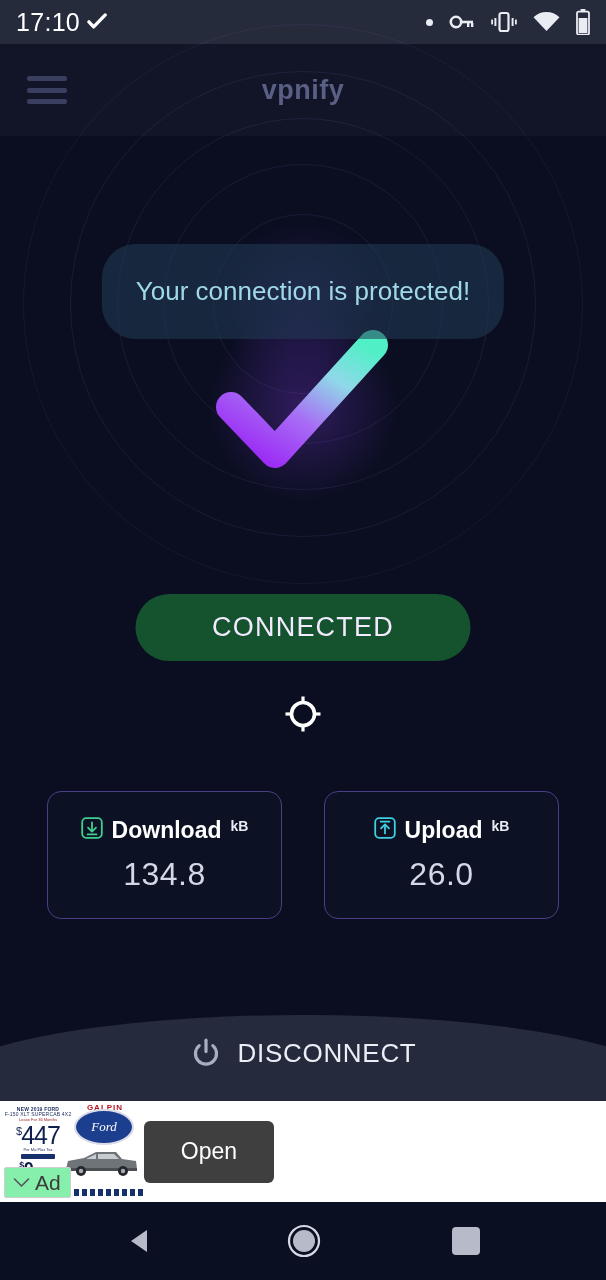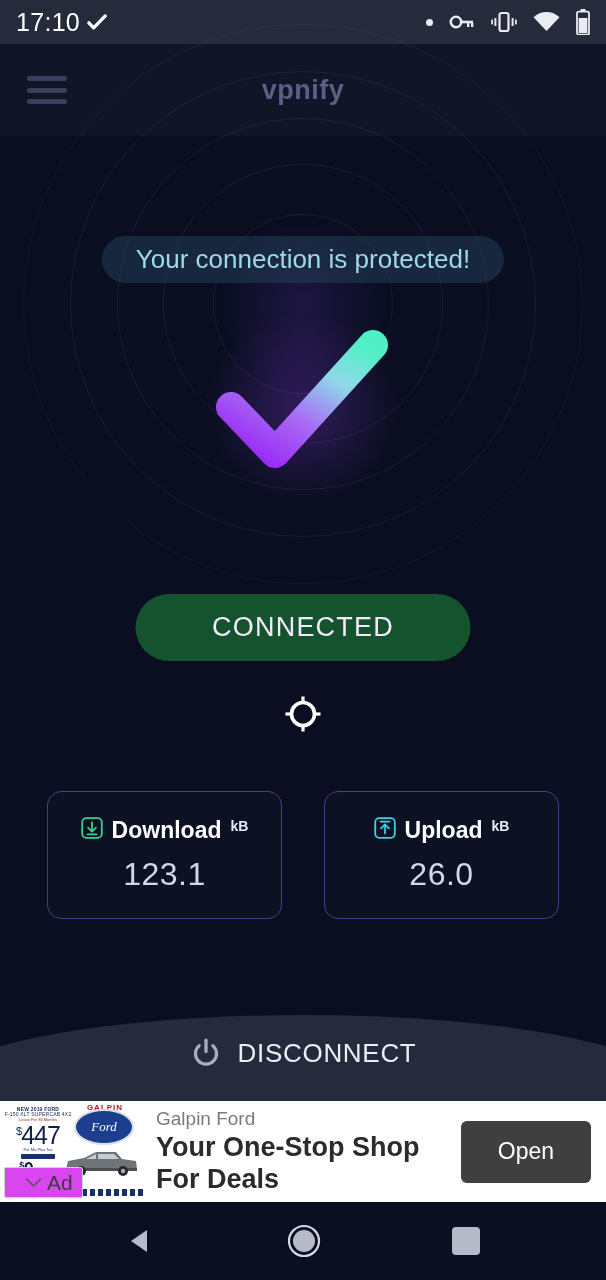--- a/index.html
+++ b/index.html
@@ -11,21 +11,21 @@
   }
   .phone { position:relative; width:606px; height:1280px; background:#0a0e20; overflow:hidden; }
 
   
   .statusbar {
     position:absolute; top:0; left:0; width:606px; height:44px;
     background:#262b3c;
     display:flex; align-items:center; justify-content:space-between;
     padding:0 16px;
   }
-  .sb-left { display:flex; align-items:center; gap:4px; }
+  .sb-left { display:flex; align-items:flex-start; gap:4px; }
   .sb-clock { color:#ffffff; font-size:25px; letter-spacing:.3px; }
   .sb-right { display:flex; align-items:center; gap:16px; }
   .sb-dot { width:7px; height:7px; border-radius:50%; background:#e9ecf2; }
 
   
   .appbar {
     position:absolute; top:44px; left:0; width:606px; height:92px;
     background:#121527;
     display:flex; align-items:center;
   }
@@ -43,24 +43,24 @@
            width:500px; height:500px; }
   .ring { position:absolute; left:50%; top:50%; transform:translate(-50%,-50%);
           border-radius:50%; border:1px solid rgba(128,110,210,.13); }
   .r1 { width:180px; height:180px; background:radial-gradient(circle, rgba(120,60,220,.18) 0%, rgba(120,60,220,0) 70%); }
   .r2 { width:280px; height:280px; }
   .r3 { width:372px; height:372px; }
   .r4 { width:466px; height:466px; }
   .r5 { width:560px; height:560px; border-color:rgba(128,110,210,.09); }
 
   .protected-pill {
-    position:absolute; left:50%; top:100px; transform:translateX(-50%);
+    position:absolute; left:50%; top:108px; transform:translateX(-50%);
     background:rgba(34,60,86,.55);
     border-radius:34px;
-    padding:8px 34px;
+    padding:32px 34px;
     color:#9fd8e8; font-size:26px; white-space:nowrap;
   }
 
   .checkwrap { position:absolute; left:50%; top:268px; transform:translate(-50%,-50%);
                width:200px; height:170px; }
   .checkwrap svg { position:absolute; left:0; top:0; }
   .check-glow { position:absolute; left:50%; top:52%; transform:translate(-50%,-50%);
      width:200px; height:200px; border-radius:50%;
      background:radial-gradient(circle, rgba(140,60,240,.30) 0%, rgba(140,60,240,0) 68%); }
 
@@ -129,22 +129,22 @@
       display:flex; align-items:center; justify-content:center; }
   .ad-thumb .oval span { color:#ffffff; font-size:13px; font-style:italic; font-family:"Liberation Serif", serif; }
   .ad-thumb .galpin { position:absolute; left:78px; top:2px; width:54px; text-align:center;
       font-size:8px; font-weight:bold; color:#b31220; letter-spacing:1px; }
   .ad-thumb .truck { position:absolute; left:62px; top:46px; width:78px; height:30px; }
   .ad-thumb .stripe { position:absolute; left:18px; bottom:6px; width:126px; height:7px;
       background:repeating-linear-gradient(90deg,#16306e 0 5px,#ffffff 5px 8px); }
   .ad-thumb .redsq { position:absolute; left:60px; bottom:13px; width:6px; height:6px; background:#c01a1a; }
 
   .ad-label {
-    position:absolute; left:4px; bottom:4px; height:31px; padding:0 9px 0 20px;
-    border:1px solid #cfcfcf; background:#d946ef; border-radius:2px;
+    position:absolute; left:4px; bottom:4px; height:31px; padding:0 9px 0 8px;
+    border:1px solid #cfcfcf; background:#86efac; border-radius:2px;
     display:flex; align-items:center; gap:5px; cursor:pointer;
   }
   .ad-label .txt { font-size:21px; color:#3c3c3c; }
   .ad-body { flex:1; padding-left:12px; }
   .ad-advertiser { color:#7b7b7b; font-size:19px; margin-bottom:2px; }
   .ad-headline { color:#2b2b2b; font-size:27px; font-weight:bold; line-height:1.16; }
   .ad-open {
     margin-right:15px; width:130px; height:62px; border-radius:6px;
     background:#3f3f3f; color:#ffffff; font-size:23px;
     display:flex; align-items:center; justify-content:center; cursor:pointer; border:none;
@@ -255,21 +255,21 @@
       <div class="stat-head">
         <svg width="22" height="22" viewBox="0 0 22 22">
           <rect x="1.2" y="1.2" width="19.6" height="19.6" rx="4" fill="none" stroke="#3ecf8e" stroke-width="1.8"></rect>
           <path d="M11 5.4 V14" stroke="#3ecf8e" stroke-width="1.8" fill="none" stroke-linecap="round"></path>
           <path d="M7 10.6 L11 14.6 L15 10.6" stroke="#3ecf8e" stroke-width="1.8" fill="none" stroke-linecap="round" stroke-linejoin="round"></path>
           <path d="M6.6 17.4 H15.4" stroke="#3ecf8e" stroke-width="1.8" stroke-linecap="round"></path>
         </svg>
         <span class="stat-label">Download</span>
         <span class="stat-unit">kB</span>
       </div>
-      <div class="stat-value">123.1</div>
+      <div class="stat-value">134.8</div>
     </div>
 
     <div class="stat-card">
       <div class="stat-head">
         <svg width="22" height="22" viewBox="0 0 22 22">
           <rect x="1.2" y="1.2" width="19.6" height="19.6" rx="4" fill="none" stroke="#3ecfe0" stroke-width="1.8"></rect>
           <path d="M11 16.4 V7.6" stroke="#3ecfe0" stroke-width="1.8" fill="none" stroke-linecap="round"></path>
           <path d="M7 11.4 L11 7.4 L15 11.4" stroke="#3ecfe0" stroke-width="1.8" fill="none" stroke-linecap="round" stroke-linejoin="round"></path>
           <path d="M6.6 4.6 H15.4" stroke="#3ecfe0" stroke-width="1.8" stroke-linecap="round"></path>
         </svg>
@@ -320,25 +320,20 @@
       <div class="redsq"></div>
       <div class="stripe"></div>
       <div class="ad-label">
         <svg width="17" height="11" viewBox="0 0 17 11">
           <path d="M1.5 2 L8.5 9 L15.5 2" fill="none" stroke="#555555" stroke-width="1.6" stroke-linecap="round" stroke-linejoin="round"></path>
         </svg>
         <span class="txt">Ad</span>
       </div>
     </div>
 
-    <div class="ad-body">
-      <div class="ad-advertiser">Galpin Ford</div>
-      <div class="ad-headline">Your One-Stop Shop</div>
-      <div class="ad-headline">For Deals</div>
-    </div>
 
     <div class="ad-open">
       <span>Open</span>
     </div>
   </div>
 
   <div class="navbar">
     <div class="nav-btn">
       <svg width="30" height="30" viewBox="0 0 30 30">
         <path d="M21 4 L21 26 L5 15 Z" fill="#b6bac9"></path>

